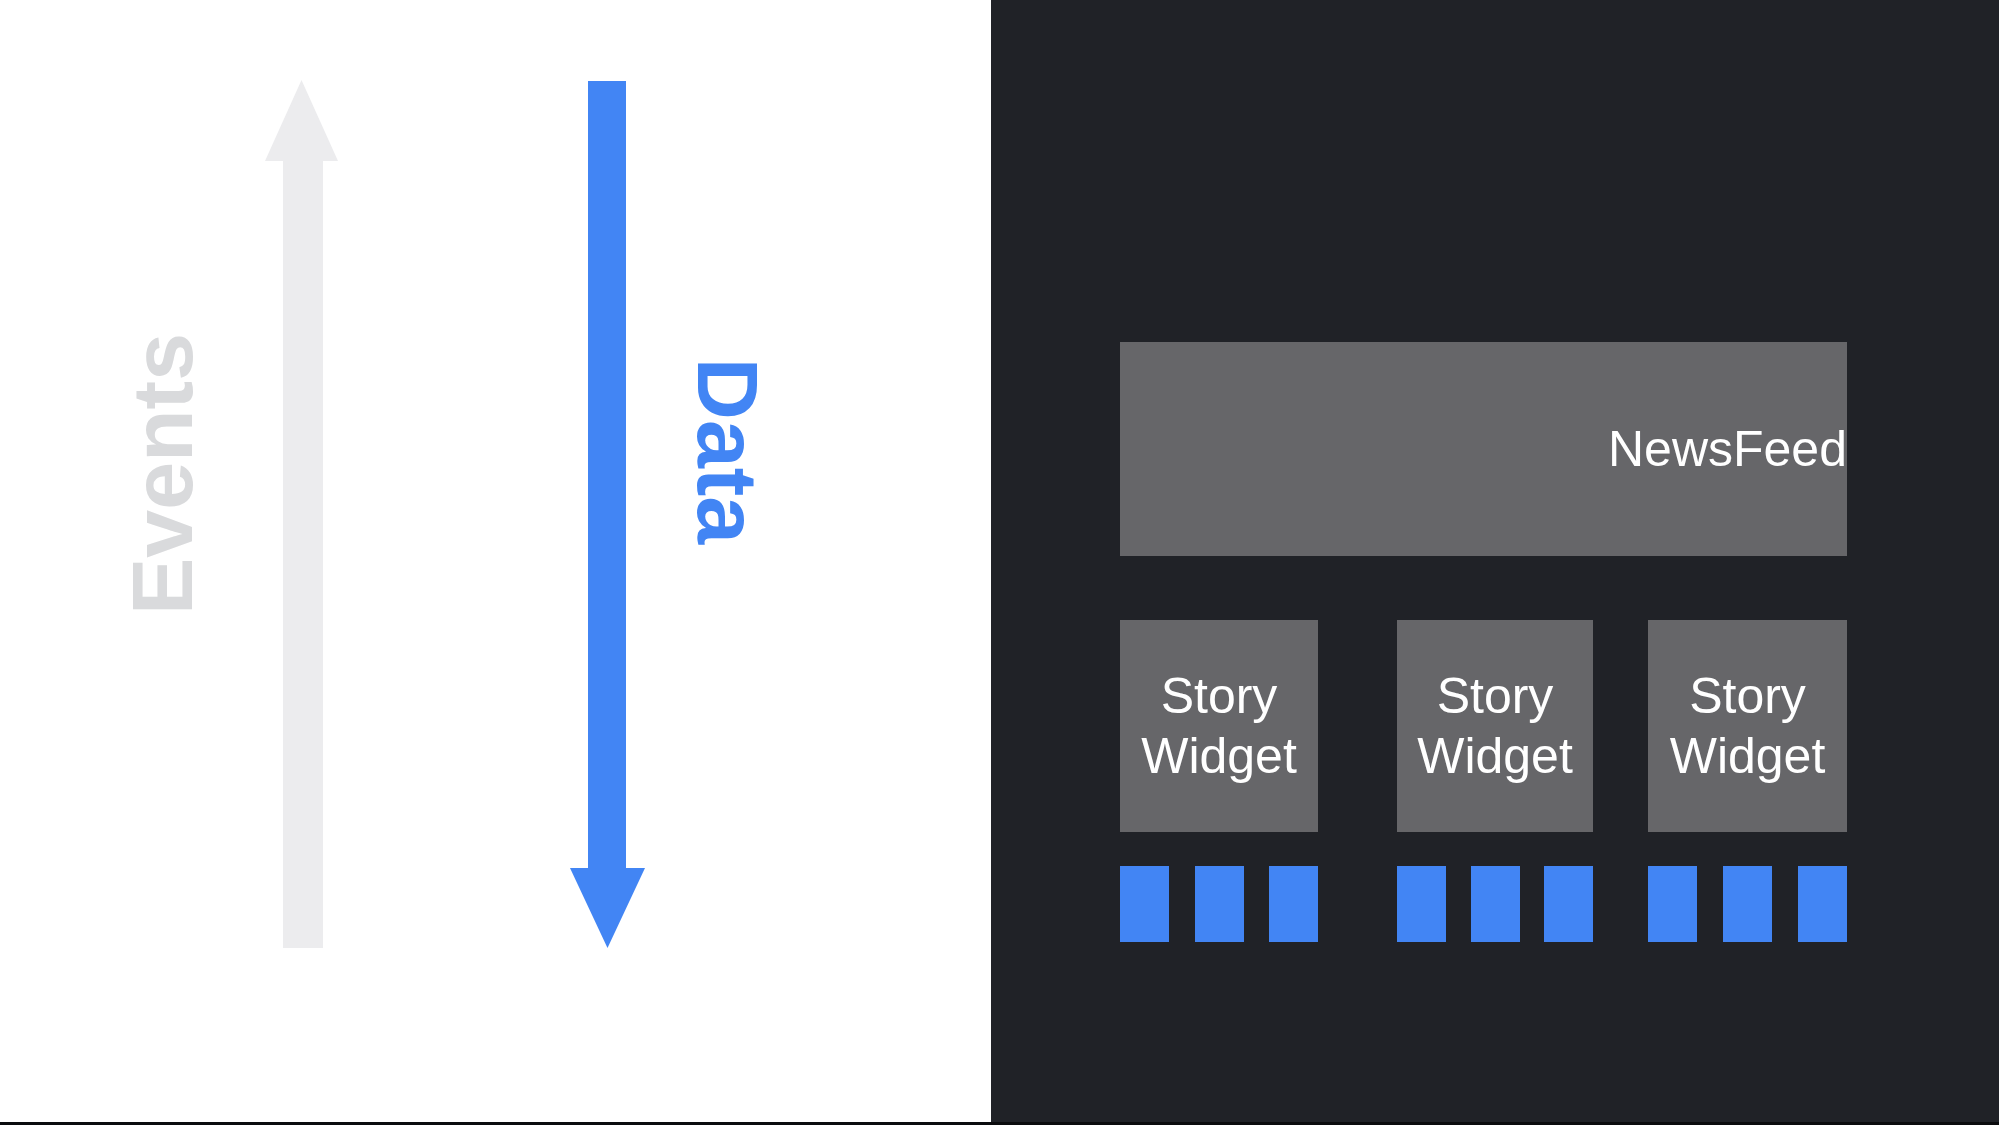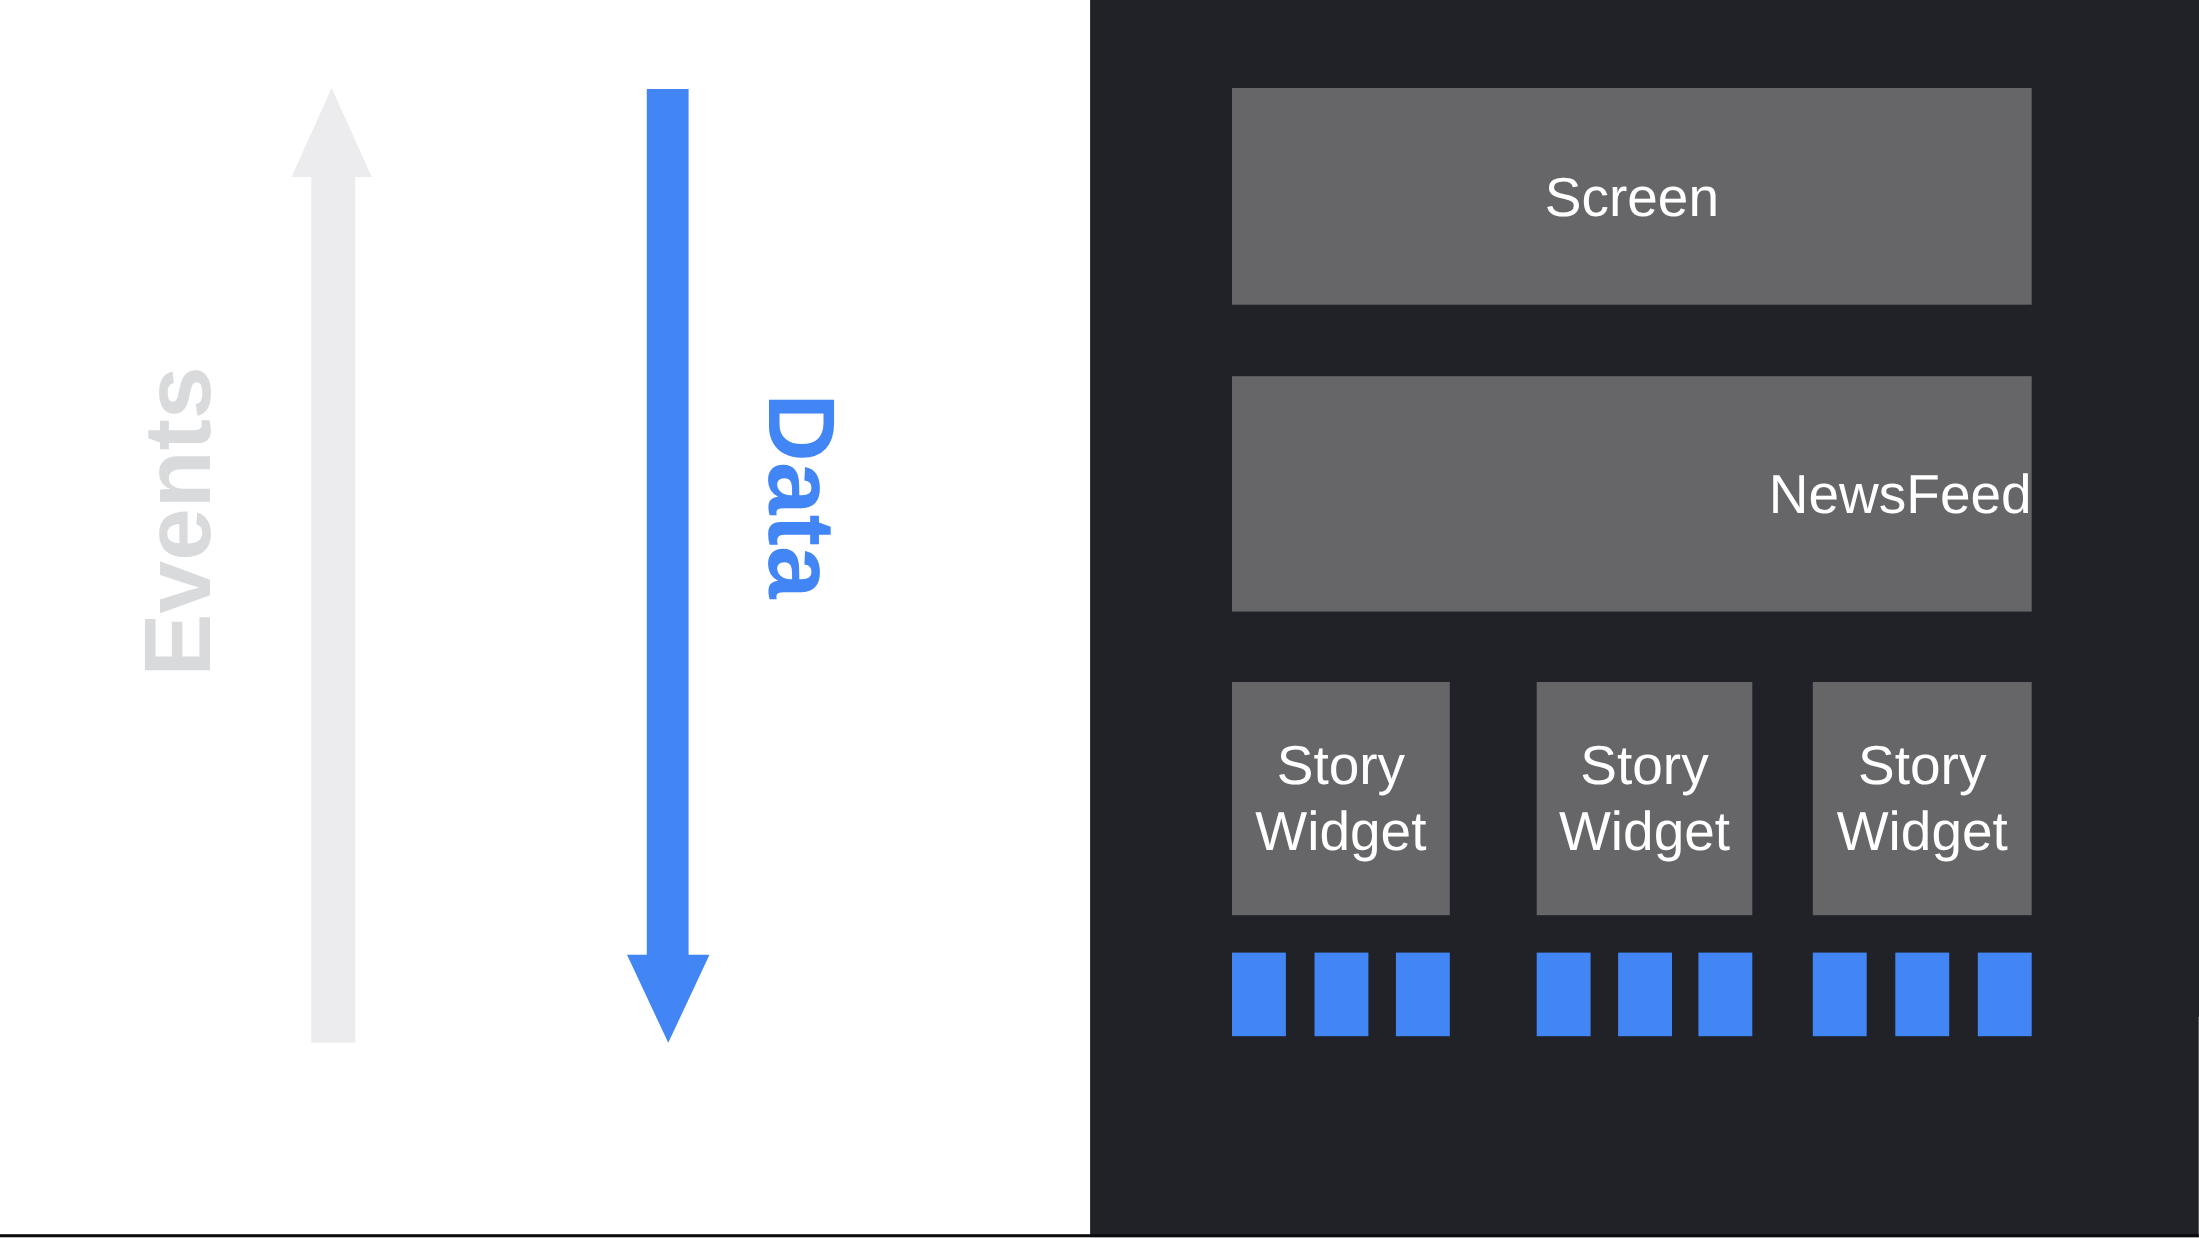--- a/index.html
+++ b/index.html
@@ -94,23 +94,20 @@
 
     <svg class="arrow-svg arrow-down" width="75" height="867" viewBox="0 0 75 867">
       <polygon points="18,0 56,0 56,787 75,787 37.5,867 0,787 18,787"></polygon>
     </svg>
 
     <div class="rot-label data-label">Data</div>
   </div>
 
   <div class="right-panel">
 
-    <div class="gray-box screen-box">
-      <span>Screen</span>
-    </div>
 
     <div class="gray-box newsfeed-box">
       <span>NewsFeed</span>
     </div>
 
     <div class="gray-box story-box story-box-1">
       <span>Story Widget</span>
     </div>
     <div class="gray-box story-box story-box-2">
       <span>Story Widget</span>

